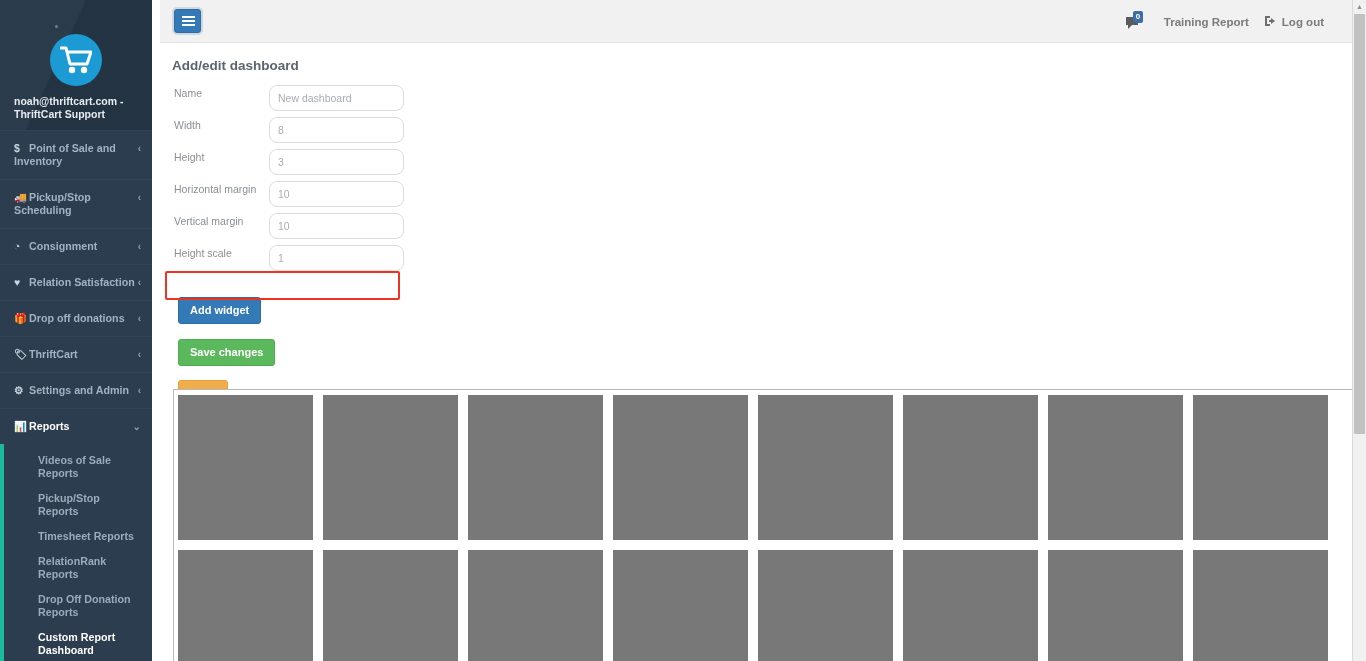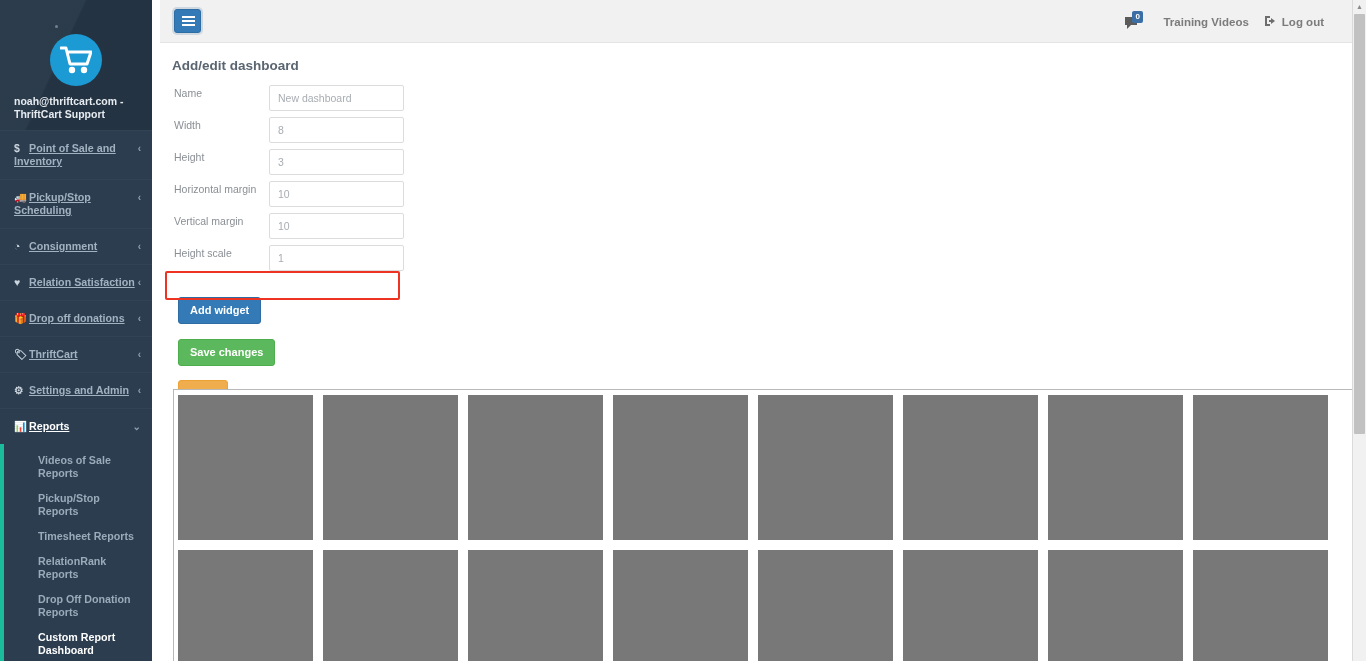--- a/index.html
+++ b/index.html
@@ -52,21 +52,20 @@
   .nav-item {
     position: relative;
     display: block;
     padding: 11px 14px 11px 14px;
     color: #a2b2c1;
     font-size: 10.7px;
     font-weight: bold;
     line-height: 13px;
     cursor: pointer;
     border-top: 1px solid rgba(255,255,255,0.035);
-    text-decoration: underline;
   }
   .nav-item .ico {
     display: inline-block;
     width: 15px;
     color: #ccd6df;
     font-size: 10.5px;
     vertical-align: baseline;
   }
   .nav-item .caret {
     position: absolute;
@@ -179,21 +178,21 @@
     width: 95px;
     color: #8a8f94;
     font-size: 10.5px;
     padding-top: 2px;
     flex: 0 0 auto;
     margin-left: 6px;
   }
   .form-input {
     width: 135px; height: 26px;
     border: 1px solid #dcdcdc;
-    border-radius: 2px;
+    border-radius: 8px;
     background: #fff;
     color: #a8adb2;
     font-size: 10.5px;
     font-family: "Liberation Sans", sans-serif;
     padding: 0 8px;
     outline: none;
   }
   #highlight-box {
     position: absolute;
     left: 5px; top: 186px;
@@ -368,21 +367,21 @@
 
     <div class="topbar-right">
       <div class="msg-wrap">
         <svg width="16" height="14" viewBox="0 0 16 14" style="position:absolute;left:0;top:5px">
           <path d="M1 1 h12 v8 h-6 l-4 4 v-4 h-2 z" fill="#5b5b5b"></path>
         </svg>
         <span class="msg-badge">0</span>
       </div>
 
       <div class="tb-link">
-        <span>Training Videos</span>
+        <span>Training Report</span>
       </div>
 
       <div class="tb-link">
         <span>
           <svg width="13" height="12" viewBox="0 0 13 12">
             <path d="M1 1 h5 v2 h-3 v6 h3 v2 h-5 z" fill="#6e6e6e"></path>
             <path d="M7 3 l4 3 l-4 3 z" fill="#6e6e6e"></path>
             <rect x="5" y="5" width="4" height="2" fill="#6e6e6e"></rect>
           </svg>
         </span>

